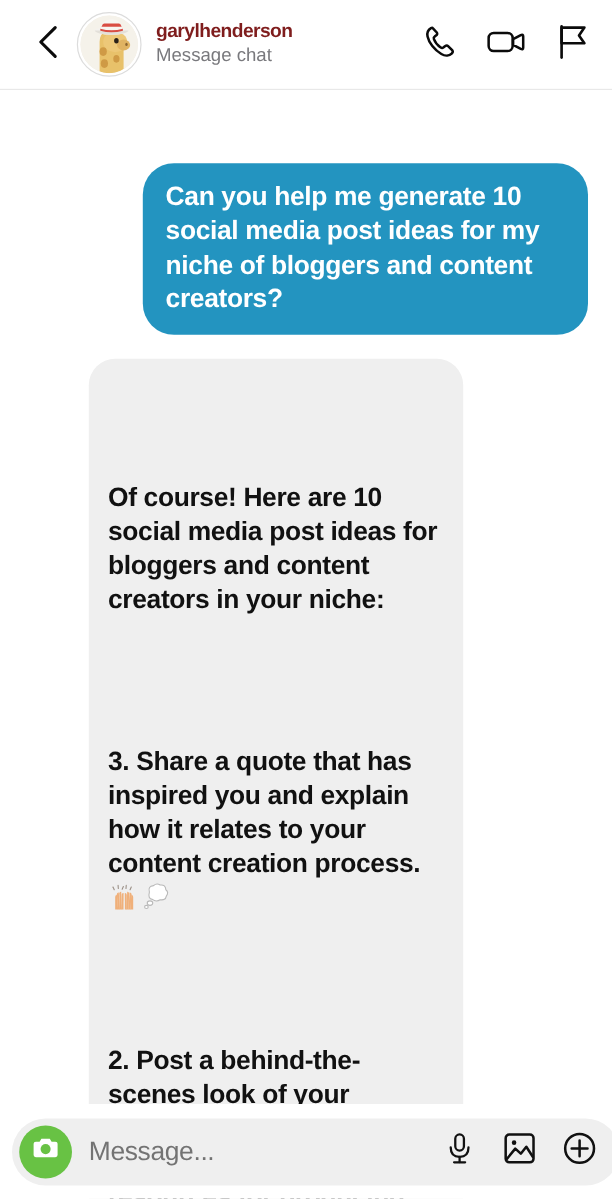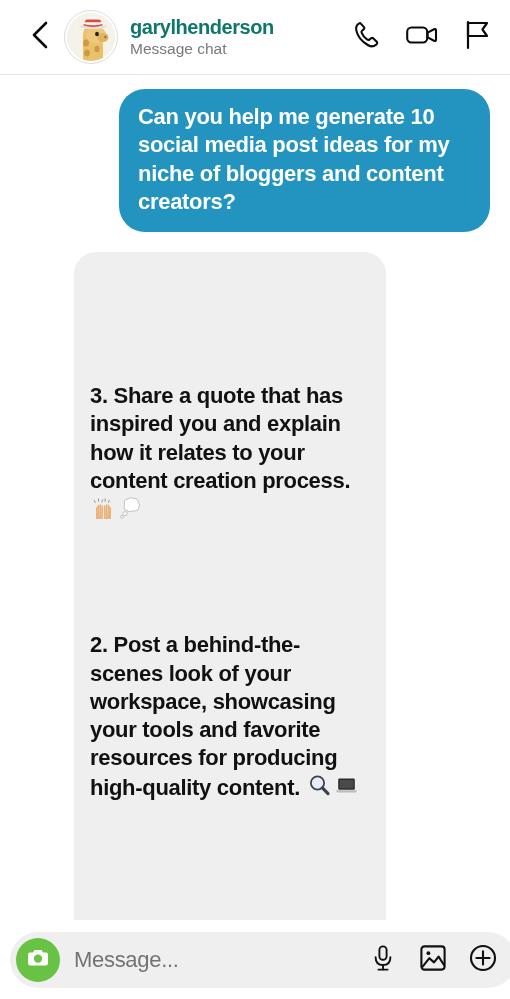--- a/index.html
+++ b/index.html
@@ -69,23 +69,23 @@
 
   .title-block {
     flex: 1 1 auto;
     min-width: 0;
     margin-left: 12px;
     display: flex;
     flex-direction: column;
     justify-content: center;
   }
   .chat-username {
-    font-size: 20px;
+    font-size: 16px;
     font-weight: 700;
-    color: #0f766e;
+    color: #7f1d1d;
     letter-spacing: -0.45px;
     line-height: 1.12;
     white-space: nowrap;
   }
   .chat-subtitle {
     font-size: 15.5px;
     font-weight: 400;
     color: #79797d;
     line-height: 1.25;
     margin-top: 1px;
@@ -131,20 +131,21 @@
     word-wrap: break-word;
     white-space: pre-wrap;
   }
 
   .bubble-out {
     background: #2394c0;
     color: #ffffff;
     border-radius: 26px;
     margin-right: 10px;
     max-width: 371px;
+    margin-top: 47px;
   }
 
   .bubble-in {
     background: #efefef;
     color: #111111;
     border-radius: 22px;
     margin-left: 64px;
     max-width: 312px;
     padding: 17px 19px 22px 16px;
   }
@@ -339,20 +340,21 @@
 
   <div class="thread">
 
     <div class="row row-out">
       <div class="bubble bubble-out">Can you help me generate 10 social media post ideas for my niche of bloggers and content creators?</div>
     </div>
 
     <div class="row row-in">
       <div class="bubble bubble-in">
 
+        <p class="para">Of course! Here are 10 social media post ideas for bloggers and content creators in your niche:</p>
 
         <p class="para"><span>3. Share a quote that has inspired you and explain how it relates to your content creation process. </span><span class="em"><svg width="25" height="25" viewBox="0 0 25 25">
                 <g fill="#f0b07a">
                   <path d="M5 24 L5 13.5 Q5 11.6 6.6 11.8 L7.4 24 Z"></path>
                   <path d="M7.2 24 L6.4 11.2 Q6.4 9.6 8 9.7 L9 24 Z"></path>
                   <path d="M8.8 24 L8.4 10.6 Q8.5 9 10 9.2 L10.6 24 Z"></path>
                   <path d="M10.4 24 L10.4 11.6 Q10.6 10 12 10.3 L11.9 24 Z"></path>
                 </g>
                 <g fill="#f0b07a">
                   <path d="M20 24 L20 13.5 Q20 11.6 18.4 11.8 L17.6 24 Z"></path>

